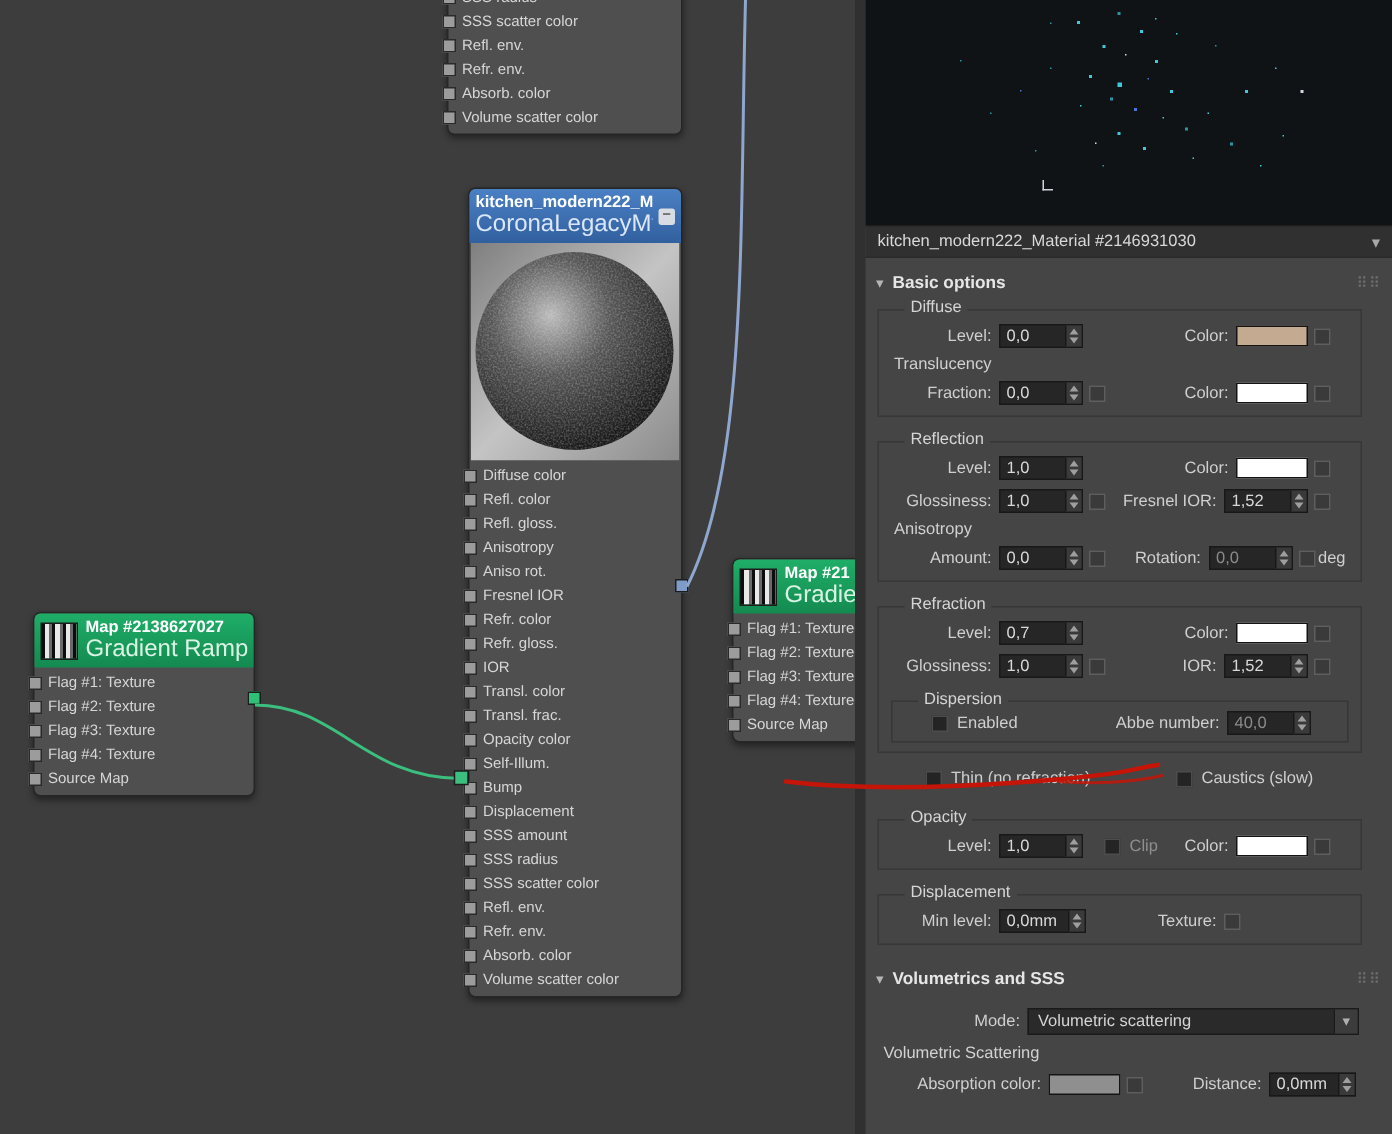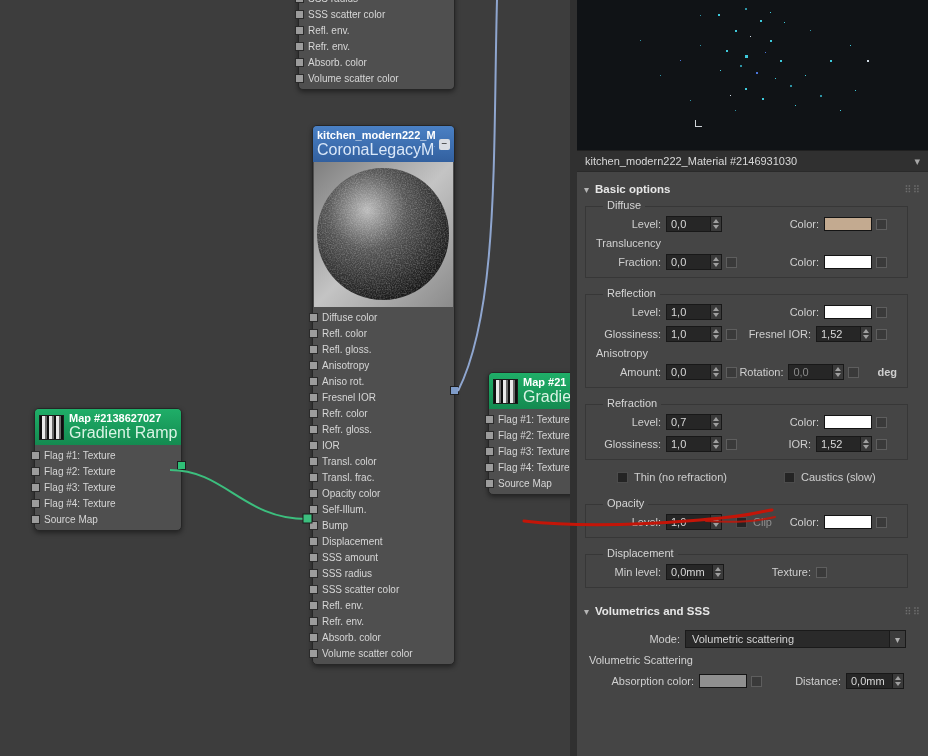--- a/index.html
+++ b/index.html
@@ -27,21 +27,21 @@
   .slot::before { content:""; position:absolute; left:-4px; top:4px; width:7px; height:7px;
     background:#9c9c9c; border:1px solid #2a2a2a; }
   .slot-label { font-size:10px; color:#d6d6d6; white-space:nowrap; }
   .preview { display:block; margin:0 auto; }
   .socket { position:absolute; width:9px; height:9px; border:1px solid #1d1d1d; }
   .socket.green-socket { background:#2fbf77; right:-5px; top:52px; }
   .socket.blue-socket { background:#7f9cc9; right:-5px; top:260px; }
 
   #node-partial-top { left:298px; top:-12px; width:157px; border-top:none; border-radius:0 0 5px 5px; }
   #node-material { left:312px; top:125px; width:143px; }
-  #node-gradient { left:34px; top:408px; width:148px; }
+  #node-gradient { left:22px; top:408px; width:148px; }
   #node-gradient2 { left:488px; top:372px; width:148px; }
 
   
   .panel { position:absolute; left:570px; top:0; width:358px; height:756px; background:#454545;
     border-left:7px solid #303030; z-index:10; color:#cfcfcf; font-size:11px; }
   .viewport { position:relative; width:100%; height:150px; background:#101316; overflow:hidden; }
   .dot { position:absolute; }
   .axis-marker { position:absolute; left:118px; top:120px; width:7px; height:7px;
     border-left:1px solid #cfd4d8; border-bottom:1px solid #cfd4d8; }
   .mat-title { height:22px; background:#303030; border-top:1px solid #202020; border-bottom:1px solid #2a2a2a;
@@ -56,21 +56,21 @@
   .group { position:relative; border:1px solid #373737; margin:16px 20px 0 8px; padding:6px 6px 4px 6px; }
   .group.first { margin-top:8px; }
   .legend { position:absolute; top:-8px; left:17px; background:#454545; padding:0 4px; color:#d5d5d5; }
   .subhead { height:16px; line-height:16px; padding-left:4px; color:#d0d0d0; }
   .prow { display:flex; align-items:center; height:22px; padding-right:14px; }
   .lab { text-align:right; padding-right:5px; white-space:nowrap; }
   .w74 { width:74px; } .w100 { width:100px; } .w114 { width:114px; }
   .rgrp { margin-left:auto; display:flex; align-items:center; }
   .rlab { text-align:right; padding-right:5px; white-space:nowrap; }
   .gray { color:#8f8f8f; }
-  .deg { margin-left:18px; color:#cfcfcf;font-weight:bold; }
+  .deg { margin-left:2px; color:#cfcfcf; }
 
   .spin { display:inline-flex; width:56px; height:16px; background:#262626; border:1px solid #181818; flex:none; }
   .spin.wide { width:58px; }
   .spin-val { flex:1; font-size:11px; color:#d8d8d8; padding:1px 0 0 4px; overflow:hidden; }
   .spin.dis .spin-val { color:#8a8a8a; }
   .spin-btns { width:11px; background:#3a3a3a; border-left:1px solid #181818; display:flex;
     flex-direction:column; align-items:center; justify-content:space-evenly; }
   .tu { width:0; height:0; border-left:3px solid transparent; border-right:3px solid transparent;
     border-bottom:4px solid #9f9f9f; }
   .td { width:0; height:0; border-left:3px solid transparent; border-right:3px solid transparent;
@@ -466,20 +466,38 @@
           <span class="spin">
             <span class="spin-val">1,52</span>
             <span class="spin-btns">
                 <i class="tu"></i>
                 <i class="td"></i>
               </span>
           </span>
           <span class="msq"></span>
         </span>
       </div>
+      <div class="inner-group">
+        <span class="legend">Dispersion</span>
+        <div class="prow" style="height:20px; padding-right:20px;">
+          <span style="width:22px;"></span>
+          <span class="chk"></span>
+          <span class="cblab">Enabled</span>
+          <span class="rgrp">
+            <span class="rlab">Abbe number:</span>
+            <span class="spin dis">
+              <span class="spin-val">40,0</span>
+              <span class="spin-btns">
+                  <i class="tu"></i>
+                  <i class="td"></i>
+                </span>
+            </span>
+          </span>
+        </div>
+      </div>
     </div>
 
     <div class="thin-row">
       <span class="chk"></span>
       <span class="cblab">Thin (no refraction)</span>
       <span class="half2">
         <span class="chk"></span>
         <span class="cblab">Caustics (slow)</span>
       </span>
     </div>

